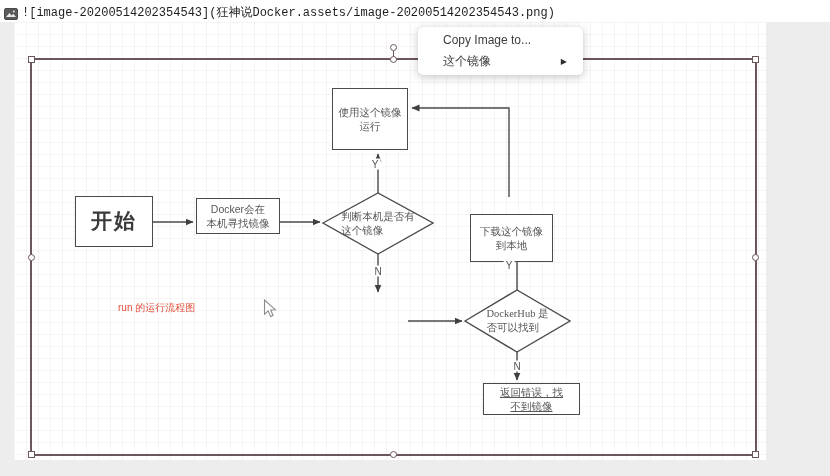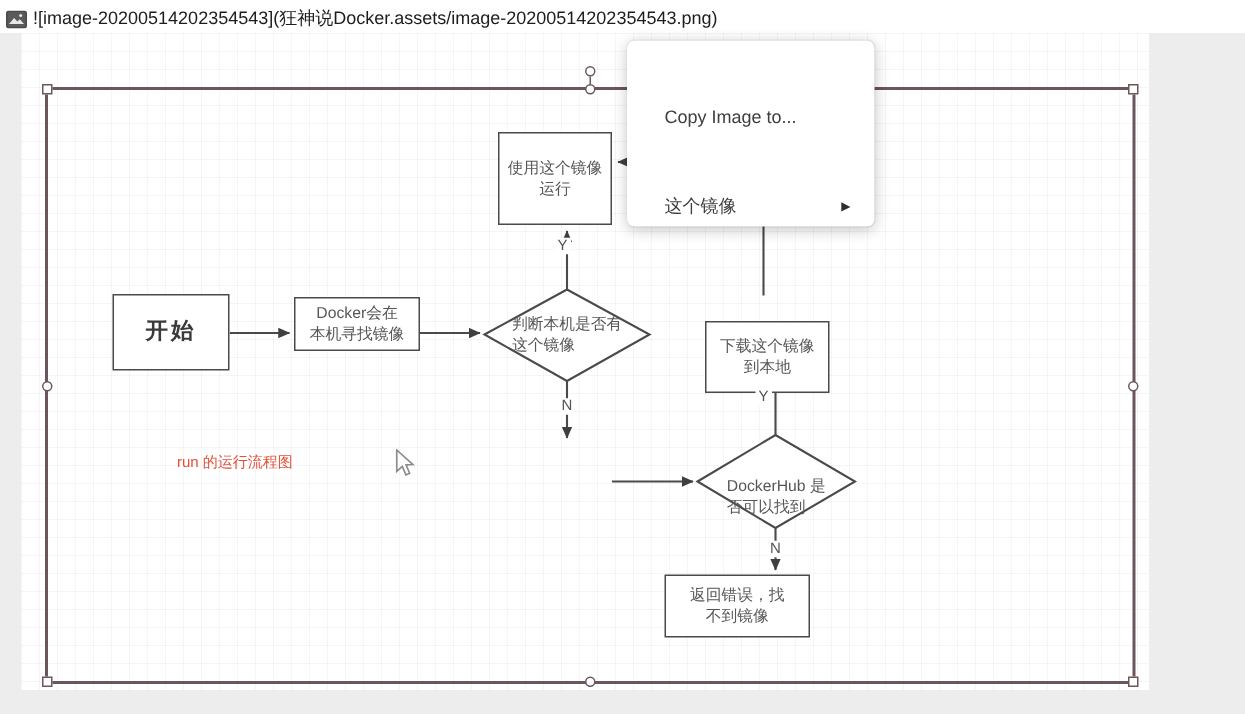--- a/index.html
+++ b/index.html
@@ -2,21 +2,21 @@
 <html><head>
 <meta charset="utf-8">
 <style>
   html,body{margin:0;padding:0;}
   body{font-family:"Liberation Sans",sans-serif;background:#fff;}
   #app{position:relative;width:830px;height:476px;background:#ffffff;overflow:hidden;}
 
   
   .md-line{position:absolute;left:4px;top:3px;height:18px;display:flex;align-items:center;z-index:2;}
   .md-icon{width:14px;height:12px;margin-right:4px;display:inline-block;}
-  .md-text{font-family:Liberation Sans, sans-serif;font-size:12px;color:#1d1d1d;white-space:nowrap;}
+  .md-text{font-family:Liberation Mono, monospace;font-size:12px;color:#1d1d1d;white-space:nowrap;}
 
   
   .strip{position:absolute;background:#ededed;z-index:0;}
   .strip-left{left:0;top:22px;width:14px;height:454px;}
   .strip-right{left:766px;top:22px;width:64px;height:454px;}
   .strip-bottom{left:14px;top:460px;width:752px;height:16px;}
 
   
   .canvas{position:absolute;left:14px;top:22px;width:752px;height:438px;background:#fff;z-index:0;
     background-image:
@@ -32,34 +32,34 @@
   .h-n{left:calc(50% - 3.5px);top:-4px;} .h-s{left:calc(50% - 3.5px);bottom:-4px;}
   .h-w{left:-4px;top:calc(50% - 3.5px);} .h-e{right:-4px;top:calc(50% - 3.5px);}
   .h-rot{left:calc(50% - 3.5px);top:-16px;}
   .rot-stem{position:absolute;left:calc(50% - 0.5px);top:-9px;width:1px;height:7px;background:#6b565a;}
 
   
   .flow-svg{position:absolute;left:0;top:0;z-index:3;pointer-events:none;}
   .fnode{position:absolute;background:#fff;border:1.6px solid #4a4a4a;box-sizing:border-box;
     display:flex;align-items:center;justify-content:center;text-align:center;
     font-size:10.5px;line-height:1.35;color:#575757;white-space:pre-line;z-index:4;}
-  .fnode.start{font-size:15px;font-weight:bold;color:#3a3a3a;letter-spacing:2px;}
+  .fnode.start{font-size:21px;font-weight:bold;color:#3a3a3a;letter-spacing:2px;}
   .dtext{position:absolute;display:flex;align-items:center;justify-content:center;text-align:left;
     font-size:10.5px;line-height:1.35;color:#575757;white-space:pre-line;z-index:4;}
   .elabel{position:absolute;transform:translate(-50%,-50%);background:#fff;padding:0 2px;
     font-size:10px;color:#555;z-index:4;}
   .annotation{position:absolute;left:118px;top:301px;font-size:10px;color:#e2503a;z-index:4;white-space:nowrap;}
 
   
   .cursor{position:absolute;left:263px;top:299px;z-index:6;}
 
   
   .context-menu{position:absolute;left:418px;top:27px;width:165px;background:#fff;border-radius:5px;
     box-shadow:0 2px 10px rgba(0,0,0,0.22), 0 0 1px rgba(0,0,0,0.15);padding:3px 0;z-index:7;}
-  .menu-item{position:relative;height:21px;line-height:21px;padding-left:25px;font-size:12px;color:#3e3e3e;cursor:default;margin-top:38px;}
+  .menu-item{position:relative;height:21px;line-height:21px;padding-left:25px;font-size:12px;color:#3e3e3e;cursor:default;}
   .menu-item .submenu-arrow{position:absolute;right:16px;top:0;font-size:8px;line-height:21px;color:#2e2e2e;}
 </style>
 </head>
 <body>
 
 <div id="app">
 
   <div class="md-line">
     <span class="md-icon">
       <svg width="14" height="12" viewBox="0 0 14 12">
@@ -110,26 +110,26 @@
     </g>
   </svg>
 
   <div class="fnode start" style="left:75px;top:196px;width:78px;height:51px;">开始</div>
   <div class="fnode" style="left:196px;top:198px;width:84px;height:36px;">Docker会在
 本机寻找镜像</div>
   <div class="fnode" style="left:332px;top:88px;width:76px;height:62px;">使用这个镜像
 运行</div>
   <div class="fnode" style="left:470px;top:214px;width:83px;height:48px;">下载这个镜像
 到本地</div>
-  <div class="fnode" style="left:443px;top:383px;width:97px;height:42px;">返回错误，找
+  <div class="fnode" style="left:483px;top:383px;width:97px;height:32px;text-decoration:underline;">返回错误，找
 不到镜像</div>
 
   <div class="dtext" style="left:323px;top:201px;width:110px;height:44px;">判断本机是否有
 这个镜像</div>
-  <div class="dtext" style="left:465px;top:309px;width:105px;height:44px;">DockerHub 是
+  <div class="dtext" style="left:465px;top:299px;width:105px;height:44px;font-family:Liberation Serif, serif;">DockerHub 是
 否可以找到</div>
 
   <div class="elabel" style="left:375px;top:164px;">Y</div>
   <div class="elabel" style="left:378px;top:271px;">N</div>
   <div class="elabel" style="left:509px;top:265px;">Y</div>
   <div class="elabel" style="left:517px;top:366px;">N</div>
 
   <div class="annotation">run 的运行流程图</div>
 
   <div class="cursor">

